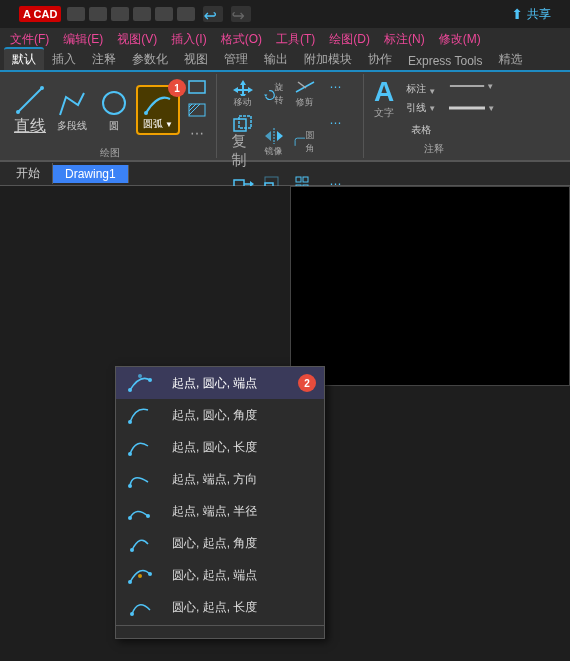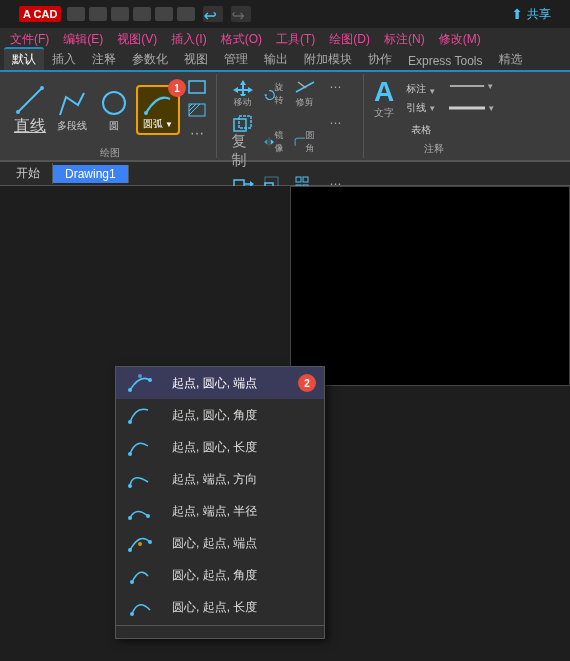--- a/index.html
+++ b/index.html
@@ -422,21 +422,21 @@
         </div>
         <div class="small-btn" style="font-size:12px;color:#4fc3f7;">⋯</div>
 
         <div class="small-btn" style="flex-direction:column;height:auto;padding:2px;">
           <svg width="22" height="18" viewBox="0 0 22 18">
             <rect x="2" y="5" width="12" height="12" stroke="#4fc3f7" stroke-width="1.5" fill="none"></rect>
             <rect x="7" y="2" width="12" height="12" stroke="#4fc3f7" stroke-width="1.5" fill="none" stroke-dasharray="3,1"></rect>
           </svg>
           <span style="font-size:15px;color:#aaa;">复制</span>
         </div>
-        <div class="small-btn" style="height:auto;padding:2px;">
+        <div class="small-btn" style="flex-direction:column;height:auto;padding:2px;">
           <svg width="22" height="18" viewBox="0 0 22 18">
             <line x1="11" y1="1" x2="11" y2="17" stroke="#4fc3f7" stroke-width="1" stroke-dasharray="2,1"></line>
             <polygon points="2,9 8,4 8,14" fill="#4fc3f7" opacity="0.7"></polygon>
             <polygon points="20,9 14,4 14,14" fill="#4fc3f7"></polygon>
           </svg>
           <span style="font-size:9px;color:#aaa;">镜像</span>
         </div>
         <div class="small-btn" style="height:auto;padding:2px;">
           <svg width="22" height="18" viewBox="0 0 22 18">
             <path d="M2,16 L2,6 Q2,2 6,2 L20,2" stroke="#4fc3f7" stroke-width="1.5" fill="none"></path>
@@ -574,42 +574,42 @@
           <circle cx="4" cy="18" r="2" fill="#4fc3f7"></circle>
           <circle cx="22" cy="16" r="2" fill="#4fc3f7"></circle>
         </svg>
       </div>
       <span>起点, 端点, 半径</span>
     </div>
 
     <div class="arc-dropdown-item">
       <div class="item-icon">
         <svg width="28" height="22" viewBox="0 0 28 22">
+          <path d="M6,18 Q14,2 22,12" stroke="#4fc3f7" stroke-width="1.5" fill="none"></path>
+          <circle cx="6" cy="18" r="2" fill="#4fc3f7"></circle>
+        </svg>
+      </div>
+      <span>圆心, 起点, 角度</span>
+    </div>
+
+    <div class="arc-dropdown-item">
+      <div class="item-icon">
+        <svg width="28" height="22" viewBox="0 0 28 22">
           <path d="M4,18 Q14,0 24,10" stroke="#4fc3f7" stroke-width="1.5" fill="none"></path>
           <circle cx="4" cy="18" r="2" fill="#4fc3f7"></circle>
           <circle cx="24" cy="10" r="2" fill="#4fc3f7"></circle>
           <circle cx="14" cy="12" r="2" fill="#e0a000" opacity="0.9"></circle>
         </svg>
       </div>
       <span>圆心, 起点, 端点</span>
     </div>
 
     <div class="arc-dropdown-item">
       <div class="item-icon">
         <svg width="28" height="22" viewBox="0 0 28 22">
-          <path d="M6,18 Q14,2 22,12" stroke="#4fc3f7" stroke-width="1.5" fill="none"></path>
-          <circle cx="6" cy="18" r="2" fill="#4fc3f7"></circle>
-        </svg>
-      </div>
-      <span>圆心, 起点, 角度</span>
-    </div>
-
-    <div class="arc-dropdown-item">
-      <div class="item-icon">
-        <svg width="28" height="22" viewBox="0 0 28 22">
           <path d="M6,18 Q12,2 24,14" stroke="#4fc3f7" stroke-width="1.5" fill="none"></path>
           <circle cx="6" cy="18" r="2" fill="#4fc3f7"></circle>
         </svg>
       </div>
       <span>圆心, 起点, 长度</span>
     </div>
 
     <div style="border-top:1px solid #555;margin:2px 0;"></div>
     <div class="arc-dropdown-item">
       

